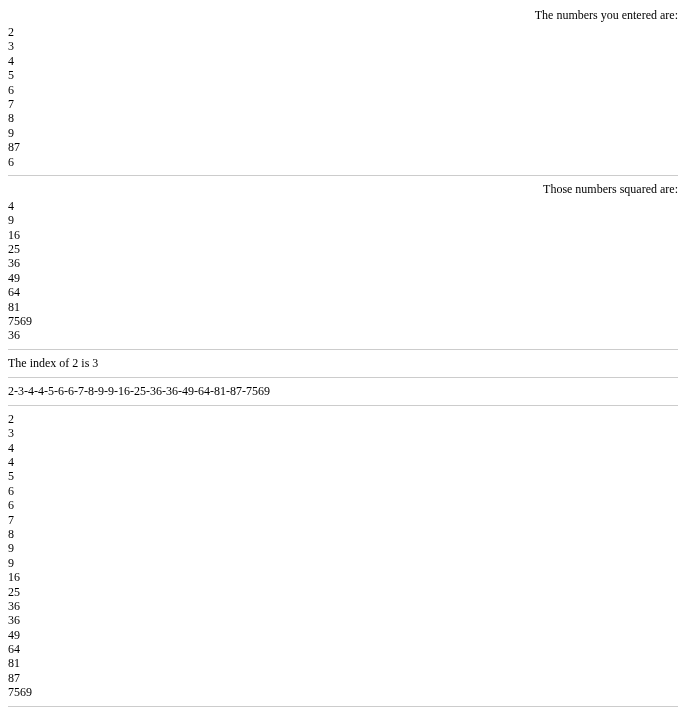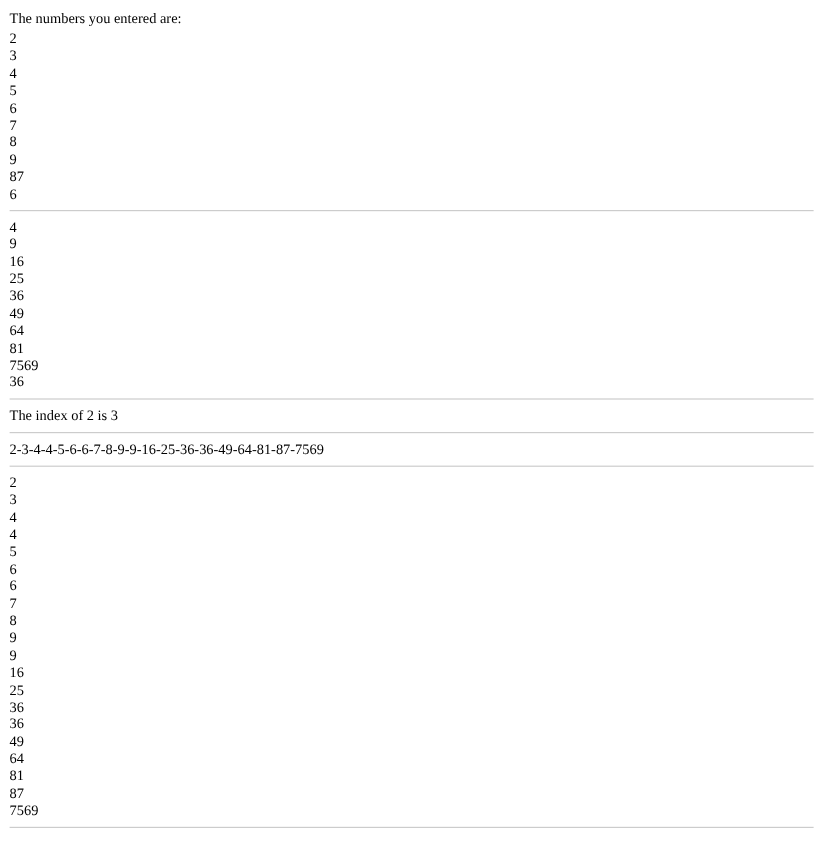--- a/index.html
+++ b/index.html
@@ -10,20 +10,21 @@
       padding: 8px;
       background: #fff;
       width: 686px;
       box-sizing: border-box;
     }
     .section {
       margin-bottom: 4px;
     }
     .heading {
       margin-bottom: 2px;
+      text-align: right;
     }
     .line {
       line-height: 1.2;
     }
     hr {
       border: none;
       border-top: 1px solid #ccc;
       margin: 6px 0;
     }
     .index-line {
@@ -48,20 +49,21 @@
       <div class="line">8</div>
       <div class="line">9</div>
       <div class="line">87</div>
       <div class="line">6</div>
     </div>
 </div>
 
 <hr>
 
 <div class="section">
+  <div class="heading">Those numbers squared are:</div>
   <div id="list2">
       <div class="line">4</div>
       <div class="line">9</div>
       <div class="line">16</div>
       <div class="line">25</div>
       <div class="line">36</div>
       <div class="line">49</div>
       <div class="line">64</div>
       <div class="line">81</div>
       <div class="line">7569</div>

